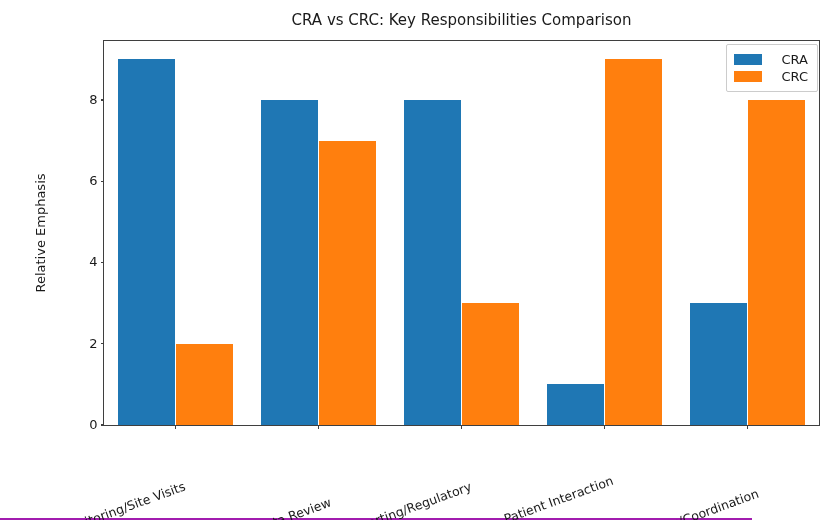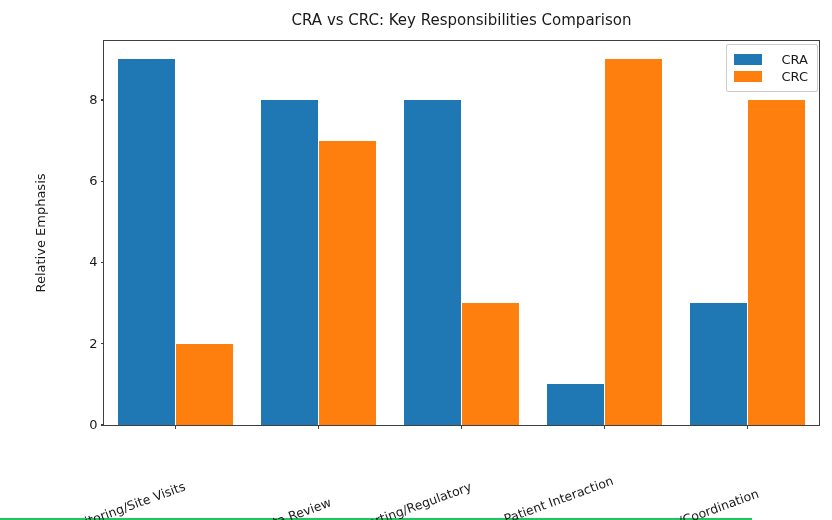--- a/index.html
+++ b/index.html
@@ -14,21 +14,21 @@
     overflow: hidden;
     position: relative;
   }
 
   #figure {
     position: absolute;
     left: 0; top: 0;
     width: 752px;
     height: 520px;
     background: #ffffff;
-    border-bottom: 2px solid #22c55e;
+    border-bottom: 2px solid #a21caf;
     box-sizing: border-box;
   }
 
   
   #chart-title {
     position: absolute;
     left: 103px;
     top: 11px;
     width: 717px;
     text-align: center;

